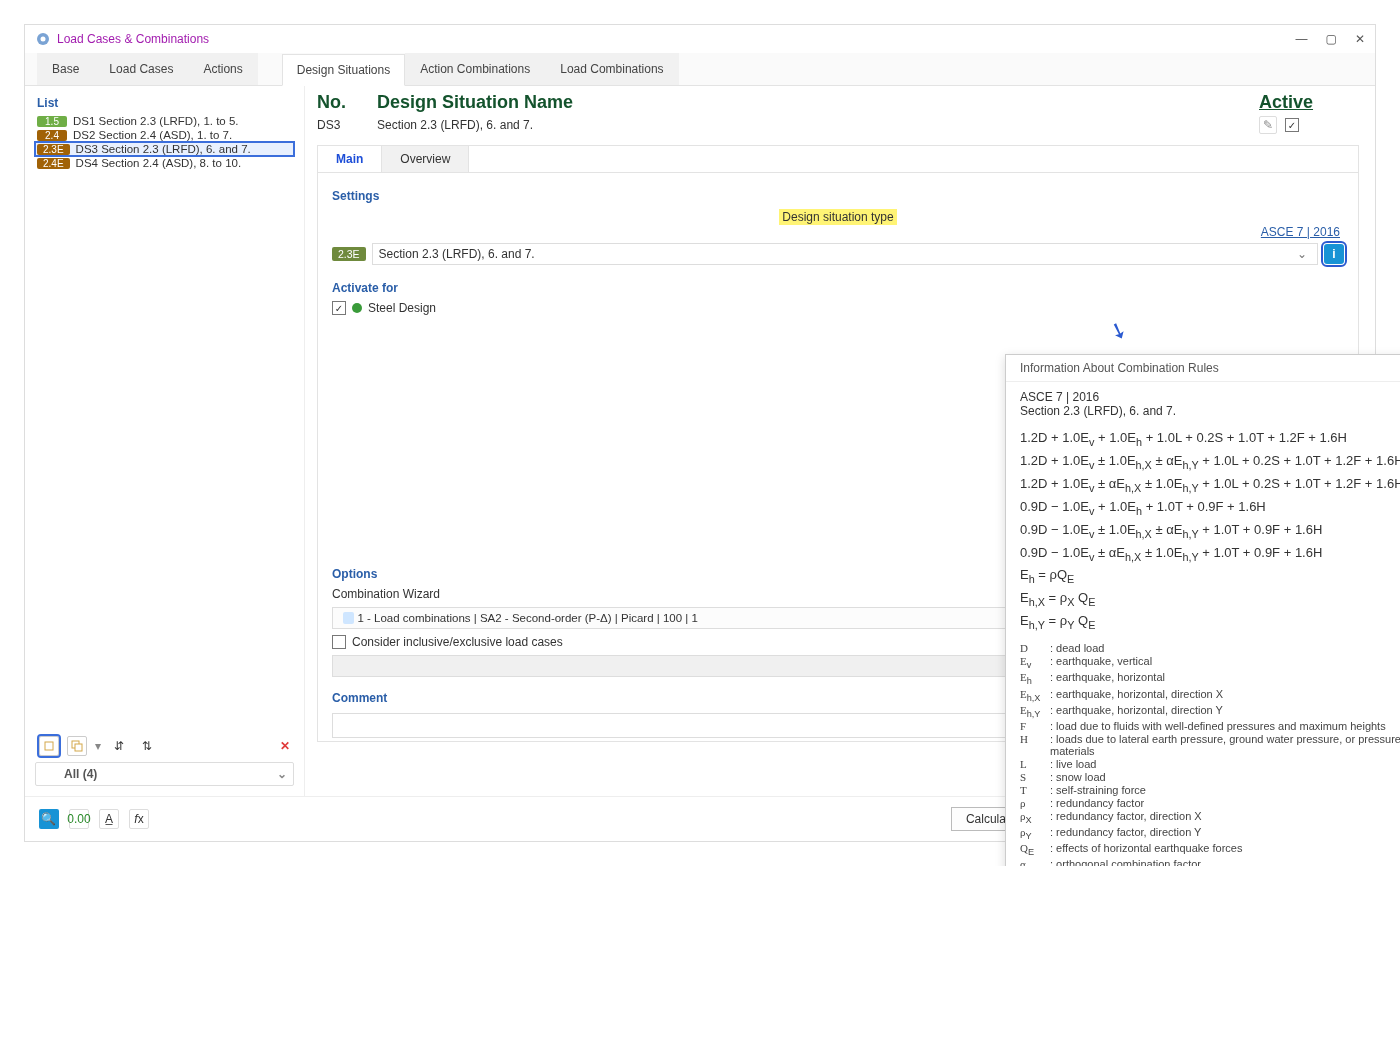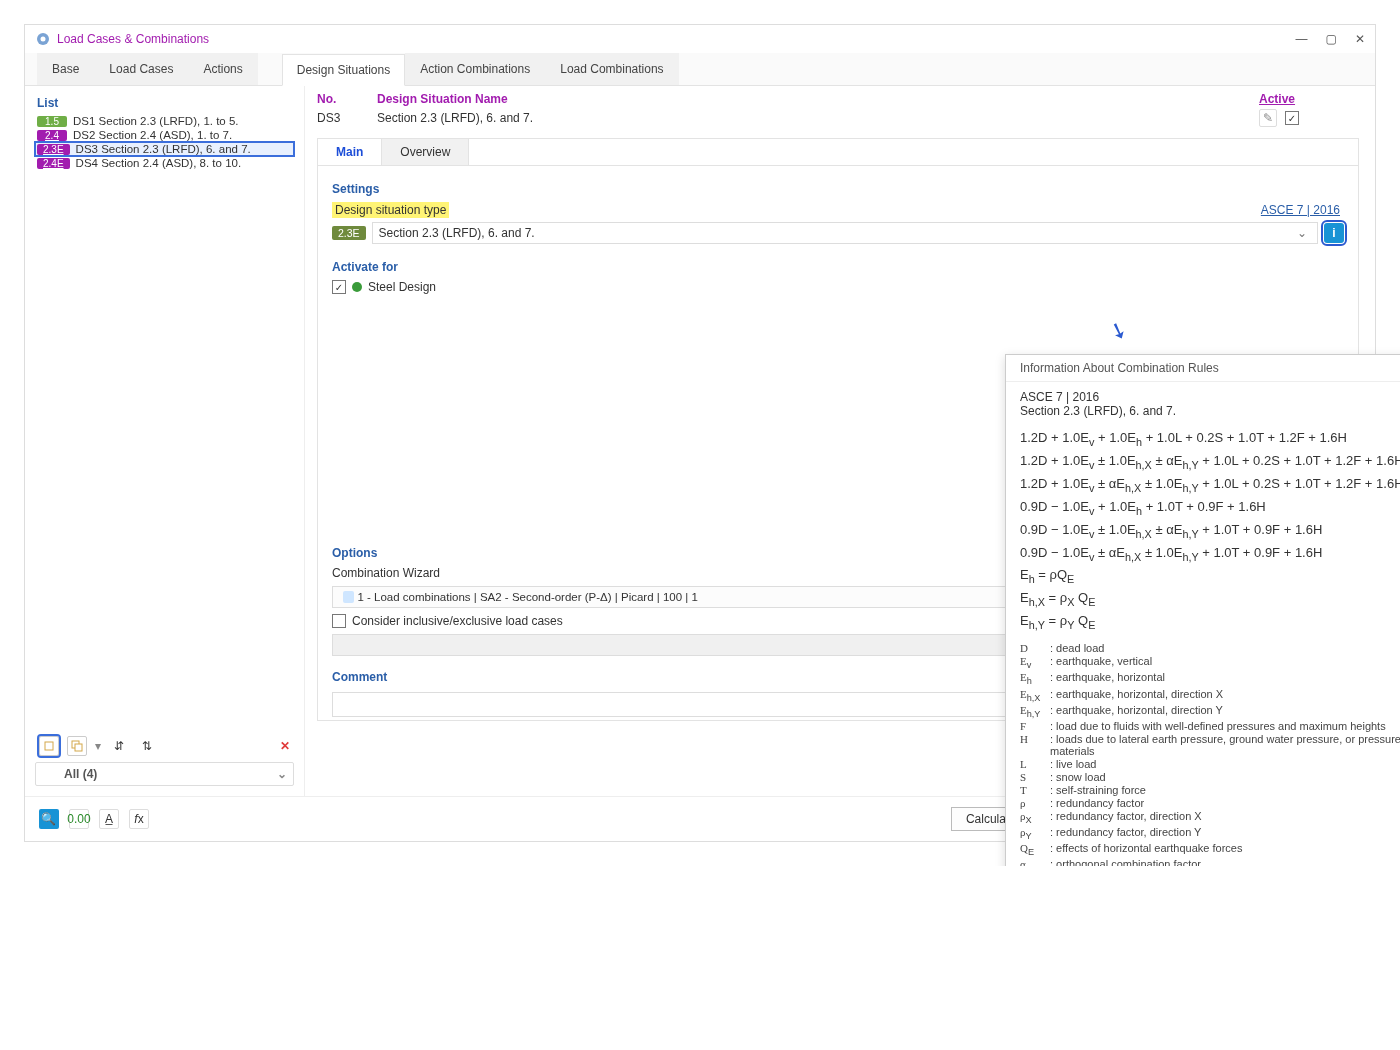--- a/index.html
+++ b/index.html
@@ -13,29 +13,29 @@
   .tabs { display:flex; border-bottom:1px solid #e3e3e3; padding:0 12px; gap:0; background:#fafafa;}
   .tab { padding:8px 14px; color:#444; cursor:pointer; background:#f1f1f1; border:1px solid transparent; border-bottom:none; }
   .tab.active { background:#fff; border:1px solid #e3e3e3; border-bottom:1px solid #fff; position:relative; top:1px;margin-left:24px;}
   .main { display:flex; }
   .sidebar { width:280px; border-right:1px solid #eee; padding:6px 10px 10px 10px; display:flex; flex-direction:column; }
   .side-head { color:#2a5ea8; font-weight:600; padding:4px 2px; }
   .sidelist { flex:1; }
   .siderow { display:flex; align-items:center; gap:6px; padding:1px 2px; cursor:pointer; font-size:11.5px;}
   .tag { color:#fff; padding:0 6px; border-radius:2px; font-size:10px; min-width:30px; text-align:center;}
   .tag.g { background:#6fae46; }
-  .tag.d { background:#a21caf;text-decoration:underline; }
+  .tag.d { background:#a16207; }
   .siderow.sel { outline:2px solid #3b6edb; outline-offset:-1px; background:#e8f0fe;}
   .side-toolbar { display:flex; align-items:center; gap:8px; padding:6px 4px; }
   .tbtn { width:20px; height:20px; border:1px solid #ccc; border-radius:2px; display:inline-flex; align-items:center; justify-content:center; cursor:pointer; background:#fff;}
   .tbtn.blue { outline:2px solid #3b6edb; }
   .xred { color:#e03a3a; font-weight:bold; cursor:pointer; margin-left:auto; }
   .filterrow { display:flex; align-items:center; padding:4px 6px; border:1px solid #ddd; border-radius:2px; color:#555; gap:6px;font-weight:bold;}
   .content { flex:1; padding:6px 16px 12px 12px; position:relative; }
-  .hdrrow { display:flex; align-items:flex-start; color:#a21caf; font-weight:600; font-size:12px; }
+  .hdrrow { display:flex; align-items:flex-start; color:#14532d; font-weight:600; font-size:18px; }
   .hdrrow .colno { width:60px; }
   .hdrrow .colname { flex:1; }
   .hdrrow .colact { width:100px;text-decoration:underline; }
   .datarow { display:flex; align-items:center; padding:3px 0; }
   .datarow .colno { width:60px; color:#333; }
   .datarow .colname { flex:1; }
   .datarow .colact { width:100px; display:flex; align-items:center; gap:8px;}
   .editicon { width:18px; height:18px; border:1px solid #ddd; display:inline-flex; align-items:center; justify-content:center; color:#888; border-radius:2px;}
   .chk { width:14px; height:14px; border:1px solid #777; display:inline-flex; align-items:center; justify-content:center; font-size:10px; }
   .subtabs { display:flex; border:1px solid #e3e3e3; border-bottom:none; margin-top:8px;}
@@ -164,21 +164,21 @@
         </span>
       </div>
 
       <div class="subtabs">
         <div class="subtab active">Main</div>
         <div class="subtab">Overview</div>
       </div>
 
       <div class="panel">
         <div class="sectionhead">Settings</div>
-        <div style="display:flex;align-items:center;">
+        <div style="display:flex;align-items:center;flex-direction:column;">
           <span class="hl">Design situation type</span>
           <span class="spec">ASCE 7 | 2016</span>
         </div>
         <div class="dstyperow">
           <span class="dstag">2.3E</span>
           <div class="dsinput">
             <span>Section 2.3 (LRFD), 6. and 7.</span>
             <span class="drop" style="margin-left:auto">⌄</span>
           </div>
           <span class="info-btn">i</span>

